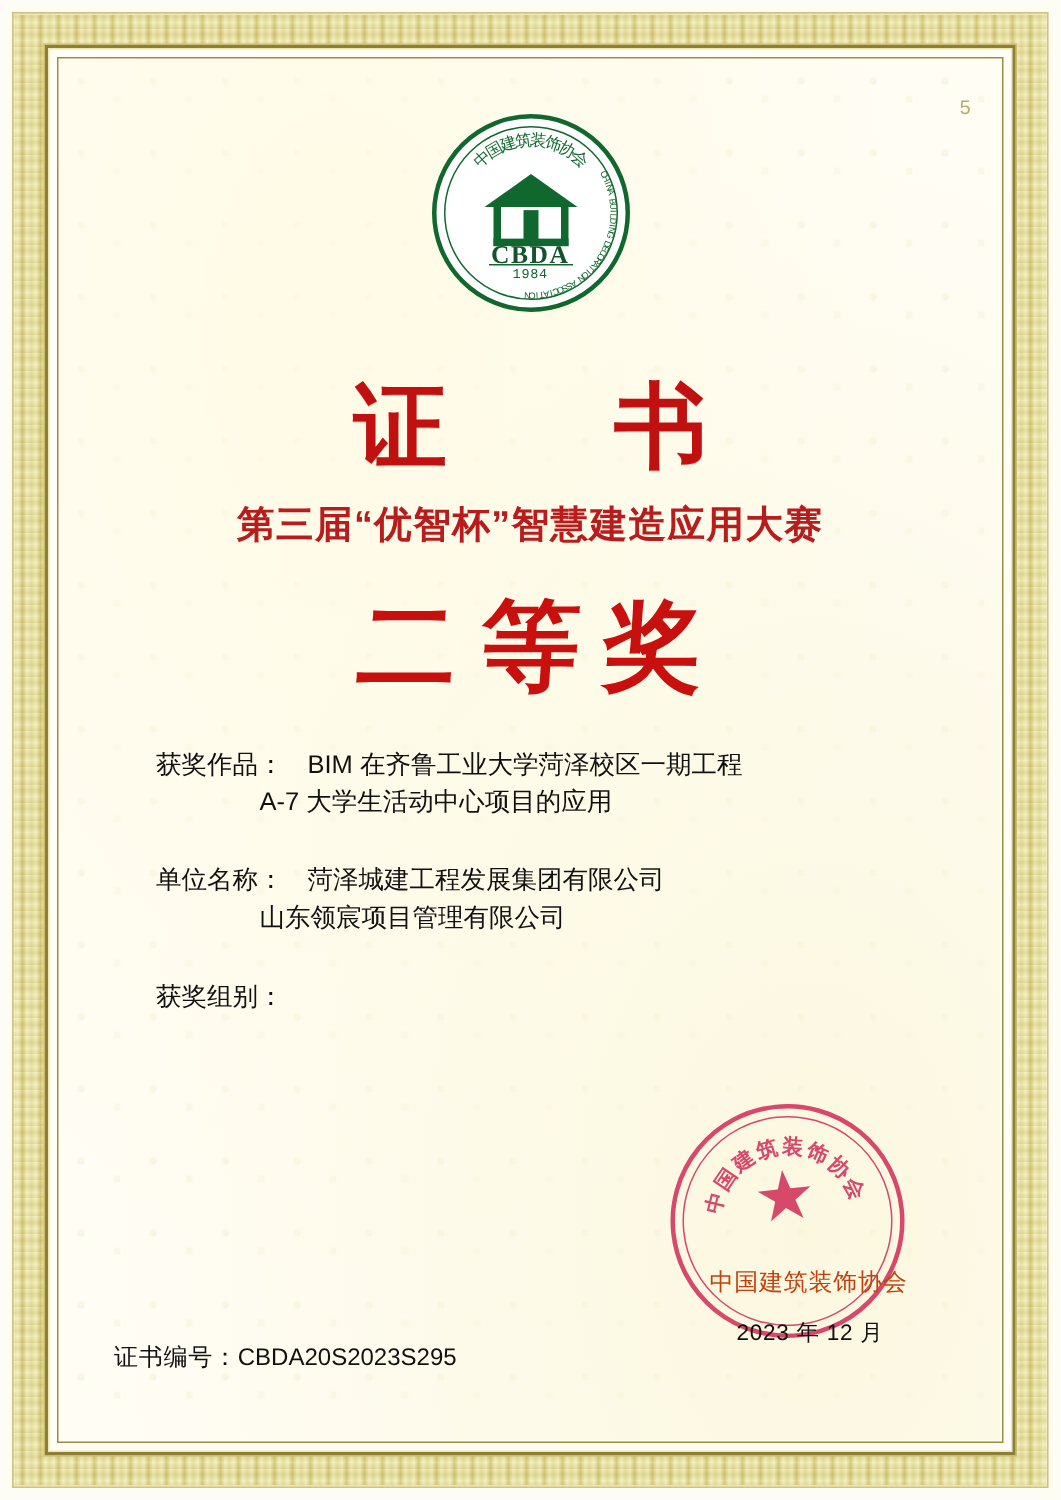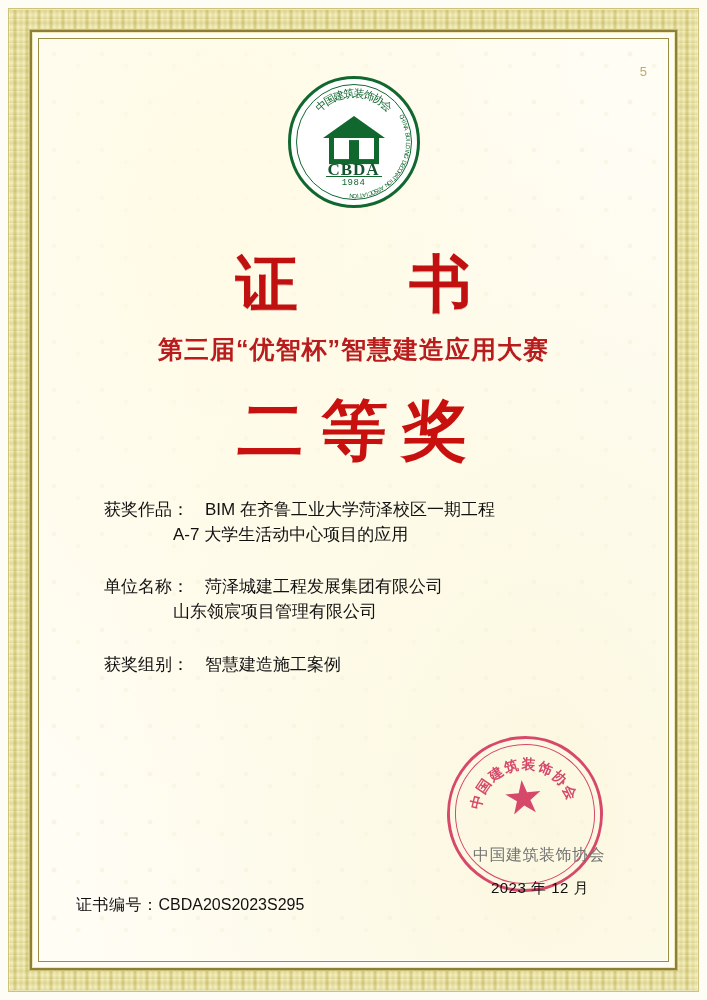--- a/index.html
+++ b/index.html
@@ -281,21 +281,21 @@
     left: 50%; top: 50%;
     transform-origin: 0 0;
     white-space: nowrap;
   }
 
   .issuer {
     position: absolute;
     right: 56px;
     bottom: 88px;
     font-size: 16px;
-    color: #737373;
+    color: #c2410c;
     letter-spacing: .5px;
   }
   .issue-date {
     position: absolute;
     right: 72px;
     bottom: 56px;
     font-size: 15px;
     color: #111;
     letter-spacing: .5px;
   }
@@ -414,21 +414,20 @@
         <div class="field-row">
           <span class="field-label">单位名称：</span>
           <span class="field-value">菏泽城建工程发展集团有限公司</span>
         </div>
         <div class="field-cont">山东领宸项目管理有限公司</div>
       </div>
 
       <div class="field-block">
         <div class="field-row">
           <span class="field-label">获奖组别：</span>
-          <span class="field-value">智慧建造施工案例</span>
         </div>
       </div>
 
     </div>
 
     <div class="seal">
       <div class="seal-inner"></div>
       <div class="seal-arc" id="sealArc">
           <span style="font-size: 14px; transform: rotate(-70deg) translate(0px, -58px) rotate(0deg) translateX(-50%);">中</span>
           <span style="font-size: 14px; transform: rotate(-50deg) translate(0px, -58px) rotate(0deg) translateX(-50%);">国</span>

